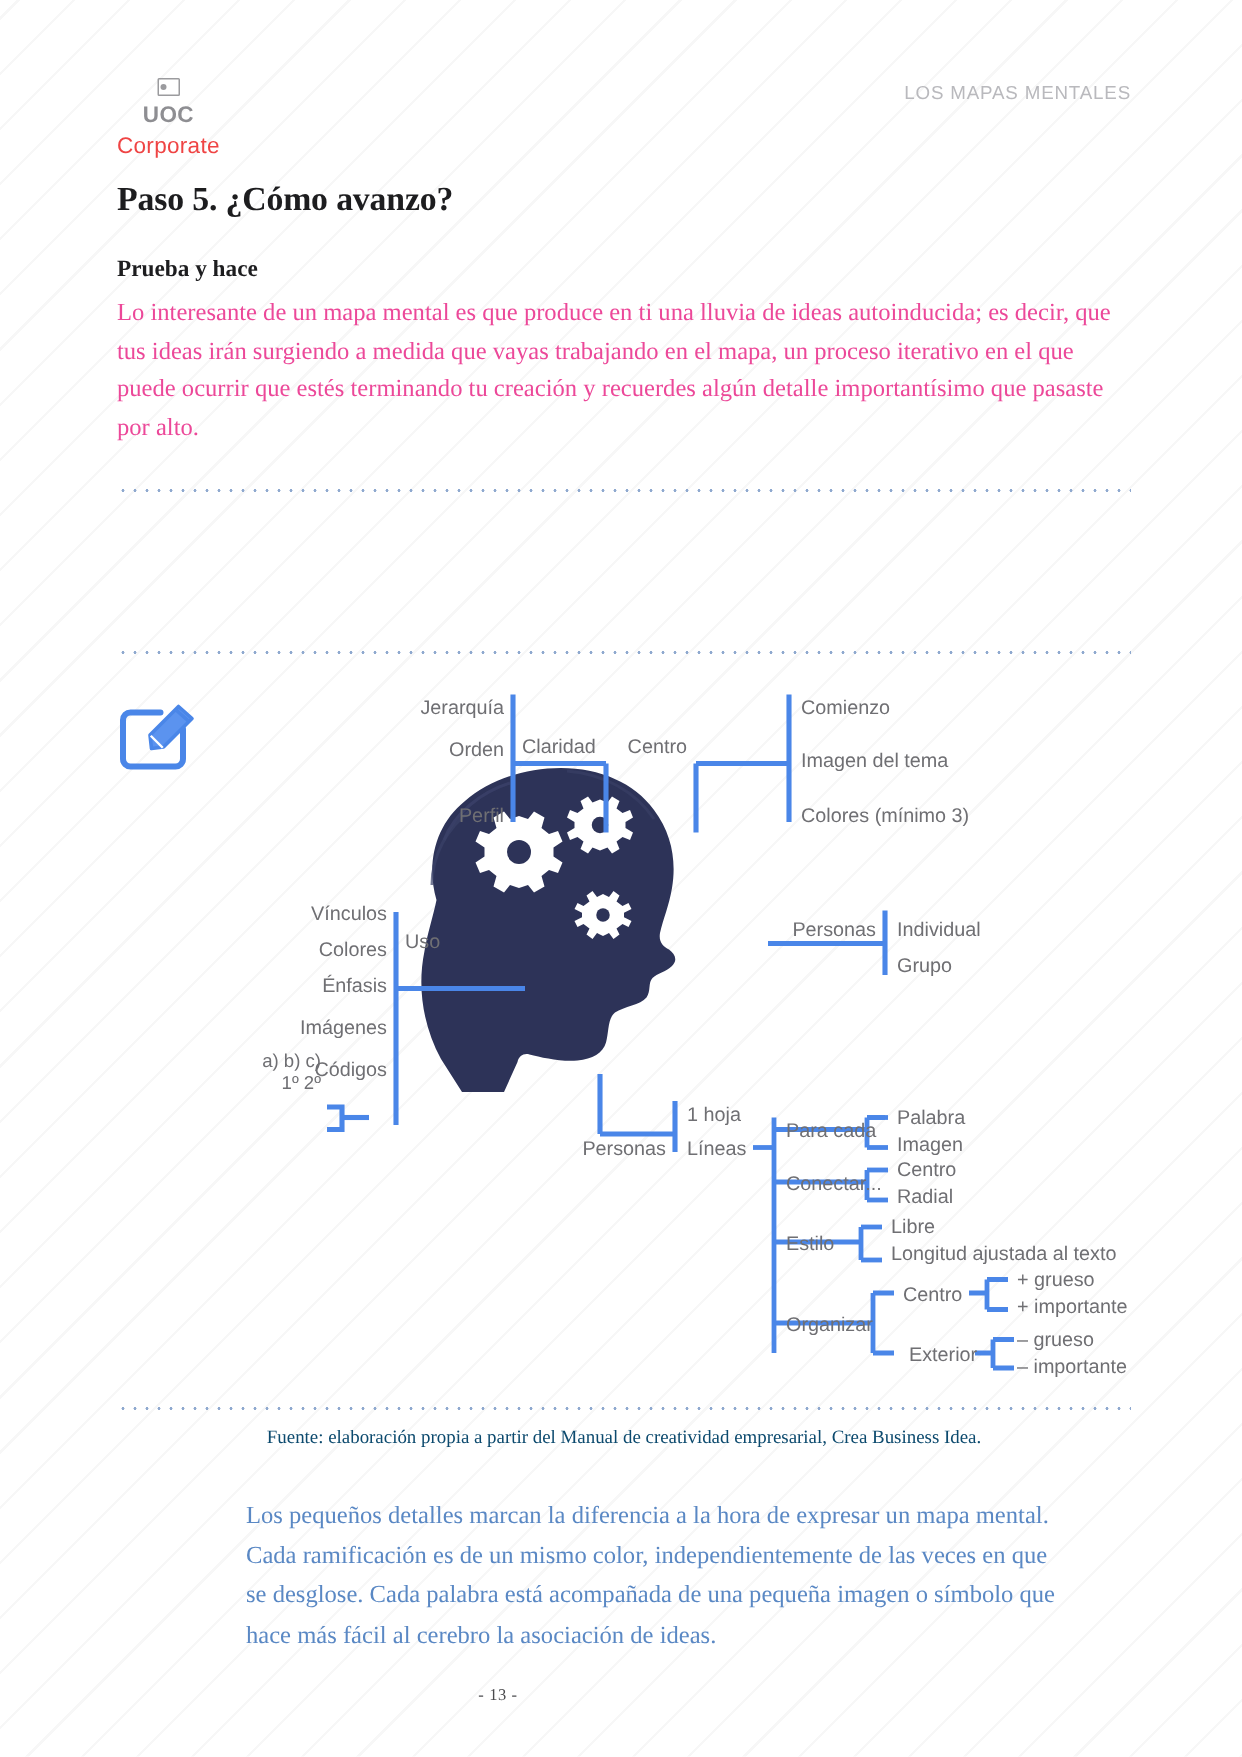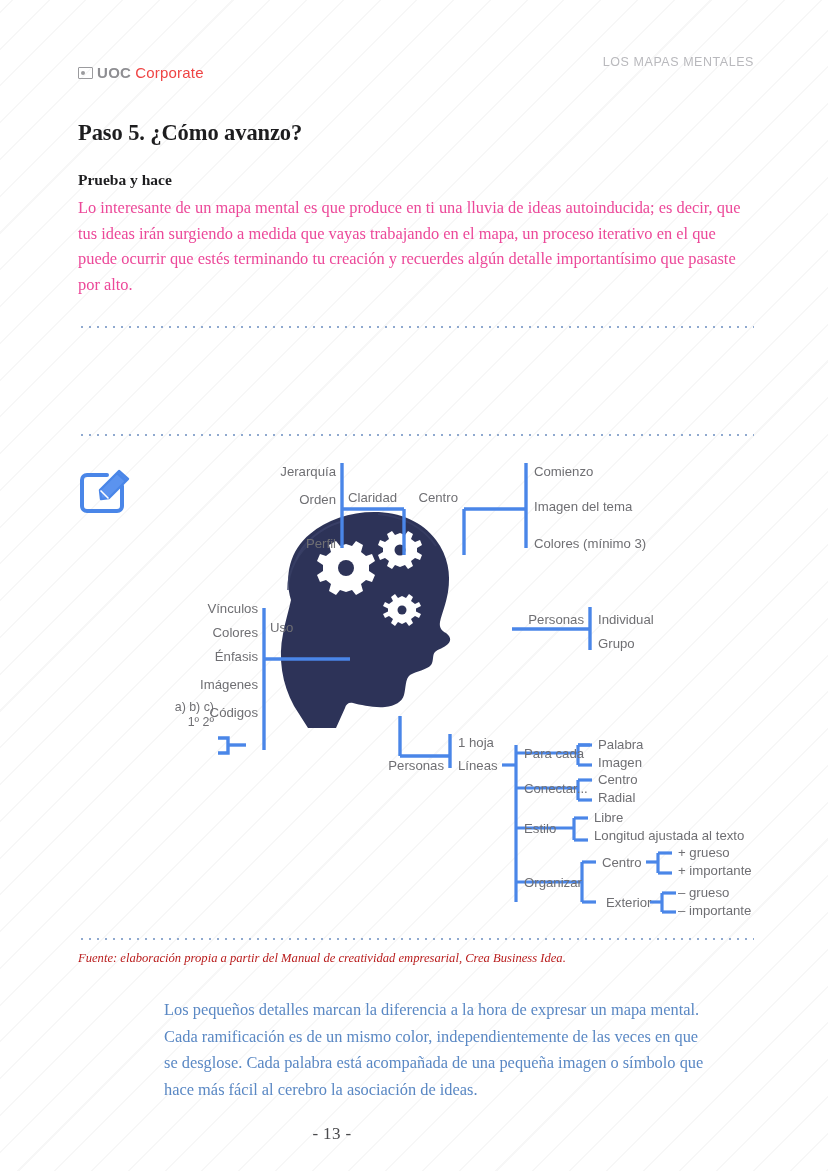--- a/index.html
+++ b/index.html
@@ -40,24 +40,25 @@
   
   #header {
     position: absolute;
     left: 78px;
     top: 52px;
     width: 676px;
     height: 26px;
   }
   #logo {
     position: absolute;
-    left: 0; top: 12px;
+    left: 0; top: 0;
     display: flex;
     align-items: center;
     gap: 4px;
+    flex-direction: column;
   }
   #logo-mark {
     width: 15px; height: 12px;
     border: 1.6px solid #9b9b9e;
     border-radius: 1px;
     position: relative;
     display: inline-block;
   }
   #logo-mark::after {
     content: "";
@@ -164,44 +165,44 @@
     height: 475px;
   }
   #diagram svg { display: block; }
 
   
   #source {
     position: absolute;
     left: 78px;
     top: 951px;
     width: 676px;
-    font-style: italic;
+    text-align: center;
     font-size: 12.6px;
-    color: #b91c1c;
+    color: #0c4a6e;
   }
 
   
   #callout-2 {
     position: absolute;
     left: 164px;
     top: 997px;
     width: 545px;
     font-size: 16.4px;
     line-height: 26.6px;
     color: #5a88c4;
   }
 
   
   #footer {
     position: absolute;
     left: 0;
     top: 1124px;
     width: 664px;
     text-align: center;
-    font-size: 17px;
+    font-size: 11px;
     color: #4a4a4d;
     letter-spacing: 0.4px;
   }
 </style>
 </head>
 <body>
 
 <div id="page-bg"></div>
 
 <div id="page">

